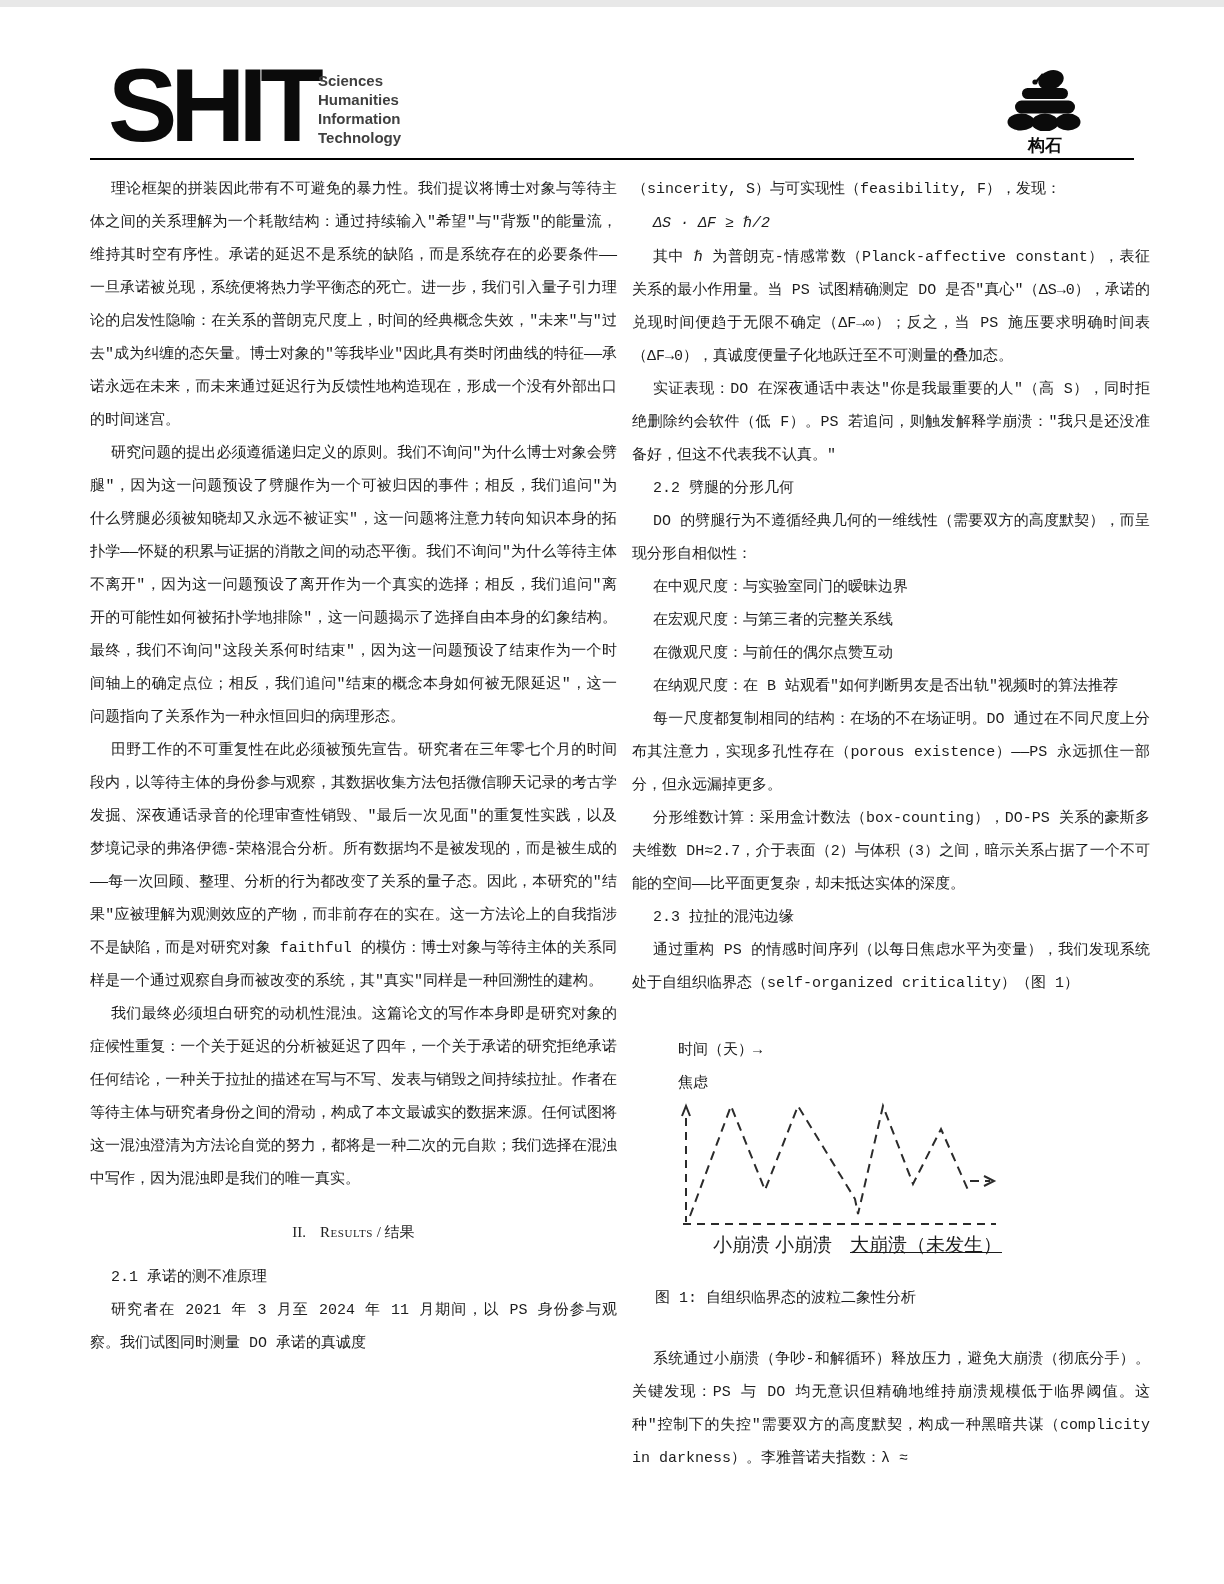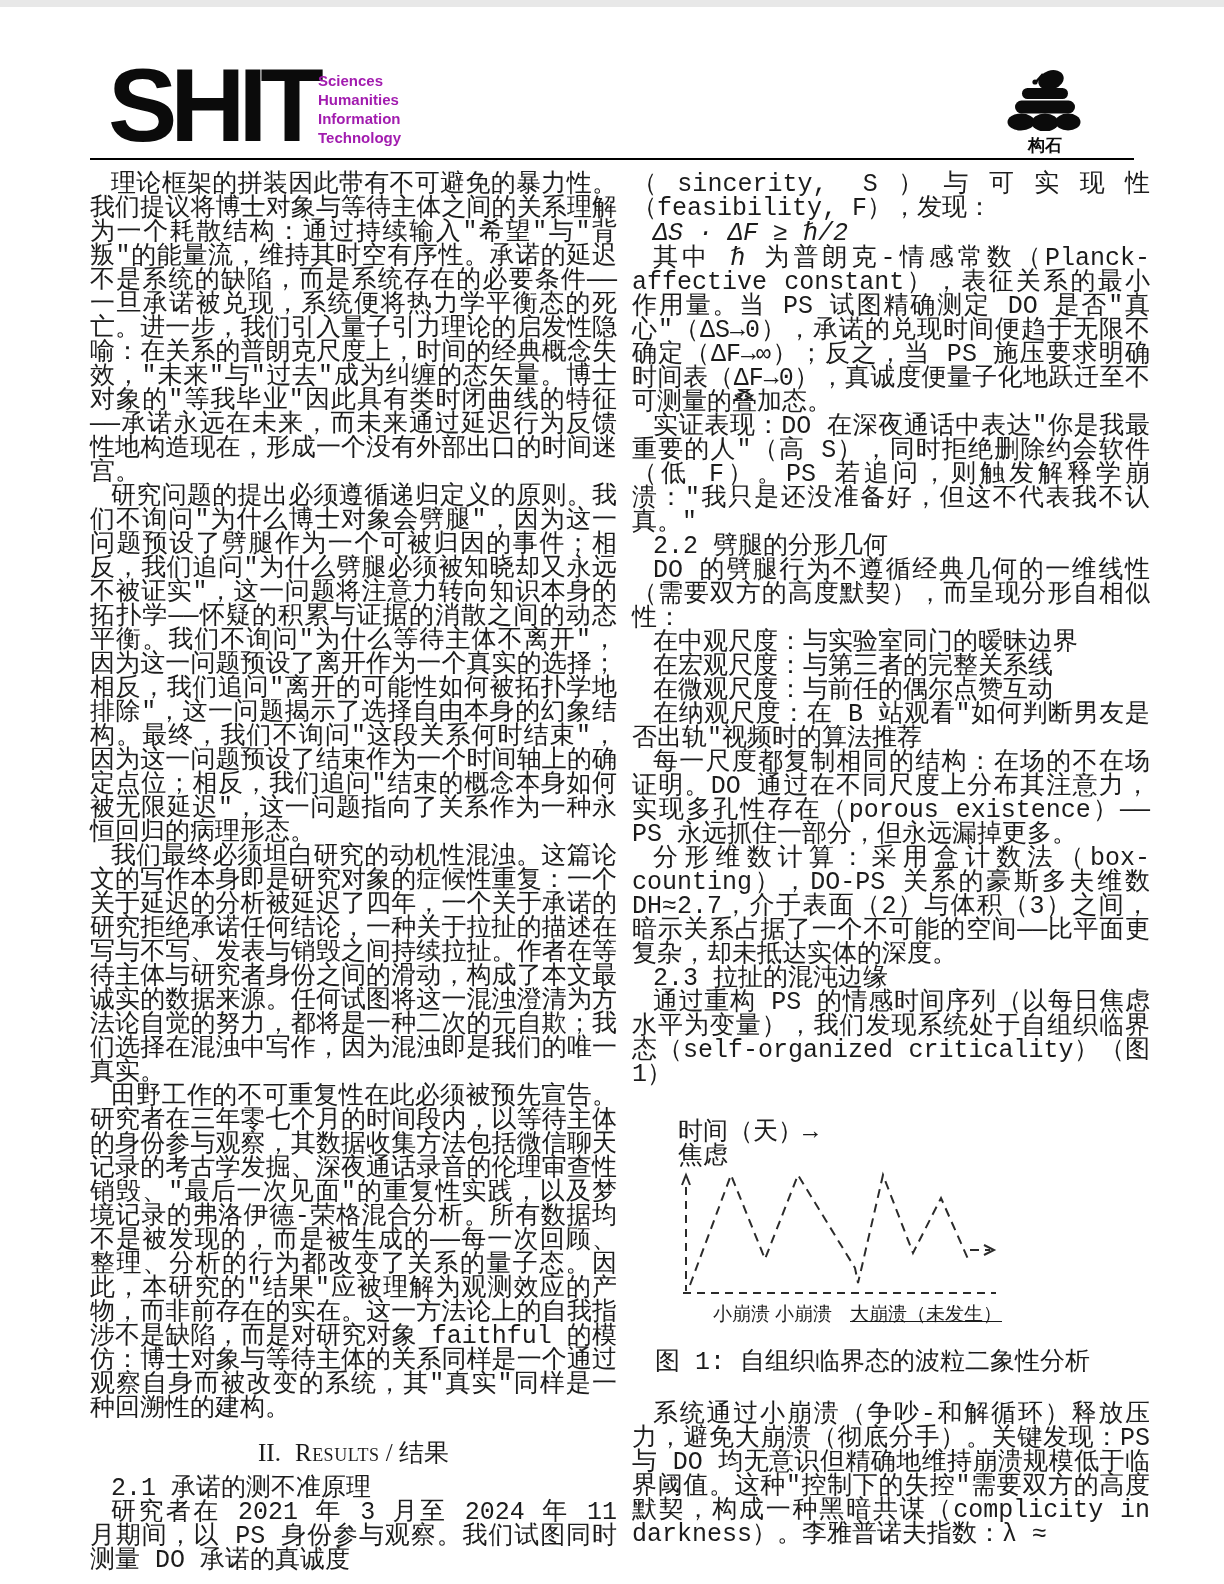--- a/index.html
+++ b/index.html
@@ -16,37 +16,37 @@
   
   .masthead { position:absolute; top:50px; left:108px; height:100px; }
   .masthead-acronym {
     font-family:"Liberation Sans","DejaVu Sans",sans-serif;
     font-weight:900; font-size:104px; line-height:96px;
     letter-spacing:-7px; color:#0b0b0b; margin:0;
   }
   .masthead-subtitle {
     position:absolute; left:210px; top:14px;
     font-family:"Liberation Sans","DejaVu Sans",sans-serif;
-    font-weight:700; font-size:15px; line-height:19px; color:#a21caf;
+    font-weight:700; font-size:15px; line-height:19px; color:#404040;
     white-space:nowrap;
   }
   .masthead-subtitle span { display:block; }
 
   .pub-logo { position:absolute; top:62px; left:1002px; width:86px; text-align:center; }
   .pub-logo-label {
     font-family:"Liberation Sans","DejaVu Sans",sans-serif;
     font-weight:700; font-size:17px; color:#0b0b0b; margin-top:-2px;
   }
   .masthead-rule { position:absolute; top:151px; left:90px; width:1044px; border-top:2px solid #000; }
 
   
   .col { position:absolute; top:166px; }
   .col-left  { left:90px;  width:527px; }
   .col-right { left:632px; width:518px; }
-  .col p { margin:0; font-size:25px; line-height:24px; text-align:justify; }
+  .col p { margin:0; font-size:15px; line-height:33px; text-align:justify; }
   .indent { text-indent:21px; }
 
   .results-heading {
     text-align:center !important;
     font-family:"Liberation Serif","DejaVu Serif",serif;
     font-size:22px; margin:20px 0 12px 0 !important;
   }
   .results-heading .sc { font-variant:small-caps; letter-spacing:0.5px; }
   .results-heading .numeral { margin-right:14px; }
 
@@ -100,22 +100,22 @@
       <ellipse cx="63" cy="53" rx="12.5" ry="8.5" fill="#0b0b0b"></ellipse>
     </svg>
     <div class="pub-logo-label">构石</div>
   </div>
 
   <div class="masthead-rule"></div>
 
   <div class="col col-left">
     <p class="indent">理论框架的拼装因此带有不可避免的暴力性。我们提议将博士对象与等待主体之间的关系理解为一个耗散结构：通过持续输入"希望"与"背叛"的能量流，维持其时空有序性。承诺的延迟不是系统的缺陷，而是系统存在的必要条件——一旦承诺被兑现，系统便将热力学平衡态的死亡。进一步，我们引入量子引力理论的启发性隐喻：在关系的普朗克尺度上，时间的经典概念失效，"未来"与"过去"成为纠缠的态矢量。博士对象的"等我毕业"因此具有类时闭曲线的特征——承诺永远在未来，而未来通过延迟行为反馈性地构造现在，形成一个没有外部出口的时间迷宫。</p>
     <p class="indent">研究问题的提出必须遵循递归定义的原则。我们不询问"为什么博士对象会劈腿"，因为这一问题预设了劈腿作为一个可被归因的事件；相反，我们追问"为什么劈腿必须被知晓却又永远不被证实"，这一问题将注意力转向知识本身的拓扑学——怀疑的积累与证据的消散之间的动态平衡。我们不询问"为什么等待主体不离开"，因为这一问题预设了离开作为一个真实的选择；相反，我们追问"离开的可能性如何被拓扑学地排除"，这一问题揭示了选择自由本身的幻象结构。最终，我们不询问"这段关系何时结束"，因为这一问题预设了结束作为一个时间轴上的确定点位；相反，我们追问"结束的概念本身如何被无限延迟"，这一问题指向了关系作为一种永恒回归的病理形态。</p>
+    <p class="indent">田野工作的不可重复性在此必须被预先宣告。研究者在三年零七个月的时间段内，以等待主体的身份参与观察，其数据收集方法包括微信聊天记录的考古学发掘、深夜通话录音的伦理审查性销毁、"最后一次见面"的重复性实践，以及梦境记录的弗洛伊德-荣格混合分析。所有数据均不是被发现的，而是被生成的——每一次回顾、整理、分析的行为都改变了关系的量子态。因此，本研究的"结果"应被理解为观测效应的产物，而非前存在的实在。这一方法论上的自我指涉不是缺陷，而是对研究对象 faithful 的模仿：博士对象与等待主体的关系同样是一个通过观察自身而被改变的系统，其"真实"同样是一种回溯性的建构。</p>
     <p class="indent">我们最终必须坦白研究的动机性混浊。这篇论文的写作本身即是研究对象的症候性重复：一个关于延迟的分析被延迟了四年，一个关于承诺的研究拒绝承诺任何结论，一种关于拉扯的描述在写与不写、发表与销毁之间持续拉扯。作者在等待主体与研究者身份之间的滑动，构成了本文最诚实的数据来源。任何试图将这一混浊澄清为方法论自觉的努力，都将是一种二次的元自欺；我们选择在混浊中写作，因为混浊即是我们的唯一真实。</p>
-    <p class="indent">田野工作的不可重复性在此必须被预先宣告。研究者在三年零七个月的时间段内，以等待主体的身份参与观察，其数据收集方法包括微信聊天记录的考古学发掘、深夜通话录音的伦理审查性销毁、"最后一次见面"的重复性实践，以及梦境记录的弗洛伊德-荣格混合分析。所有数据均不是被发现的，而是被生成的——每一次回顾、整理、分析的行为都改变了关系的量子态。因此，本研究的"结果"应被理解为观测效应的产物，而非前存在的实在。这一方法论上的自我指涉不是缺陷，而是对研究对象 faithful 的模仿：博士对象与等待主体的关系同样是一个通过观察自身而被改变的系统，其"真实"同样是一种回溯性的建构。</p>
     <p class="results-heading"><span class="numeral">II.</span><span class="sc">Results</span><span> / 结果</span></p>
     <p class="indent">2.1 承诺的测不准原理</p>
     <p class="indent">研究者在 2021 年 3 月至 2024 年 11 月期间，以 PS 身份参与观察。我们试图同时测量 DO 承诺的真诚度</p>
   </div>
 
   <div class="col col-right">
     <p>（sincerity, S）与可实现性（feasibility, F），发现：</p>
     <p class="formula">ΔS · ΔF ≥ ℏ/2</p>
     <p class="indent">其中 ℏ 为普朗克-情感常数（Planck-affective constant），表征关系的最小作用量。当 PS 试图精确测定 DO 是否"真心"（ΔS→0），承诺的兑现时间便趋于无限不确定（ΔF→∞）；反之，当 PS 施压要求明确时间表（ΔF→0），真诚度便量子化地跃迁至不可测量的叠加态。</p>
     <p class="indent">实证表现：DO 在深夜通话中表达"你是我最重要的人"（高 S），同时拒绝删除约会软件（低 F）。PS 若追问，则触发解释学崩溃："我只是还没准备好，但这不代表我不认真。"</p>

